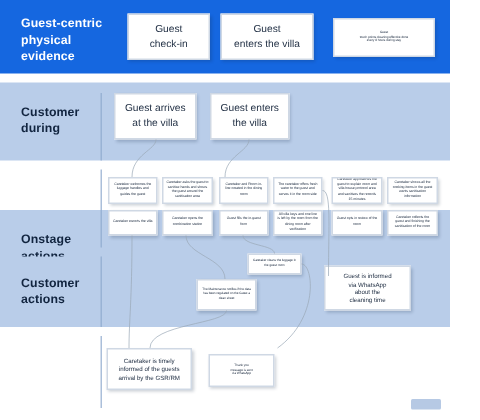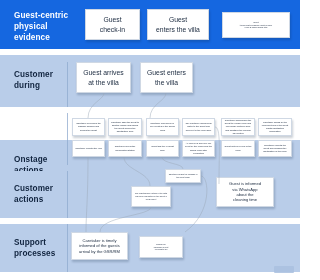--- a/index.html
+++ b/index.html
@@ -150,24 +150,20 @@
   <div class="card micro" style="left:165px;top:169px;width:36px;height:14px;">
     <span>Caretaker cleans the luggage in the guest room</span>
   </div>
   <div class="card mid" style="left:216px;top:177px;width:58px;height:30px;">
     <span style="white-space:pre-line;">Guest is informed
 via WhatsApp
 about the
 cleaning time</span>
   </div>
 
-  <div class="lane pale" style="top:224px;height:48px;">
-    <div class="lane-label" style="top:13px;">Support
-processes</div>
-  </div>
   <div class="card mid" style="left:71px;top:232px;width:57px;height:28px;">
     <span style="white-space:pre-line;">Caretaker is timely
 informed of the guests
 arrival by the GSR/RM</span>
   </div>
   <div class="card micro" style="left:139px;top:236px;width:44px;height:22px;">
     <span style="white-space:pre-line;">Thank you
 message is sent
 via WhatsApp</span>
   </div>

